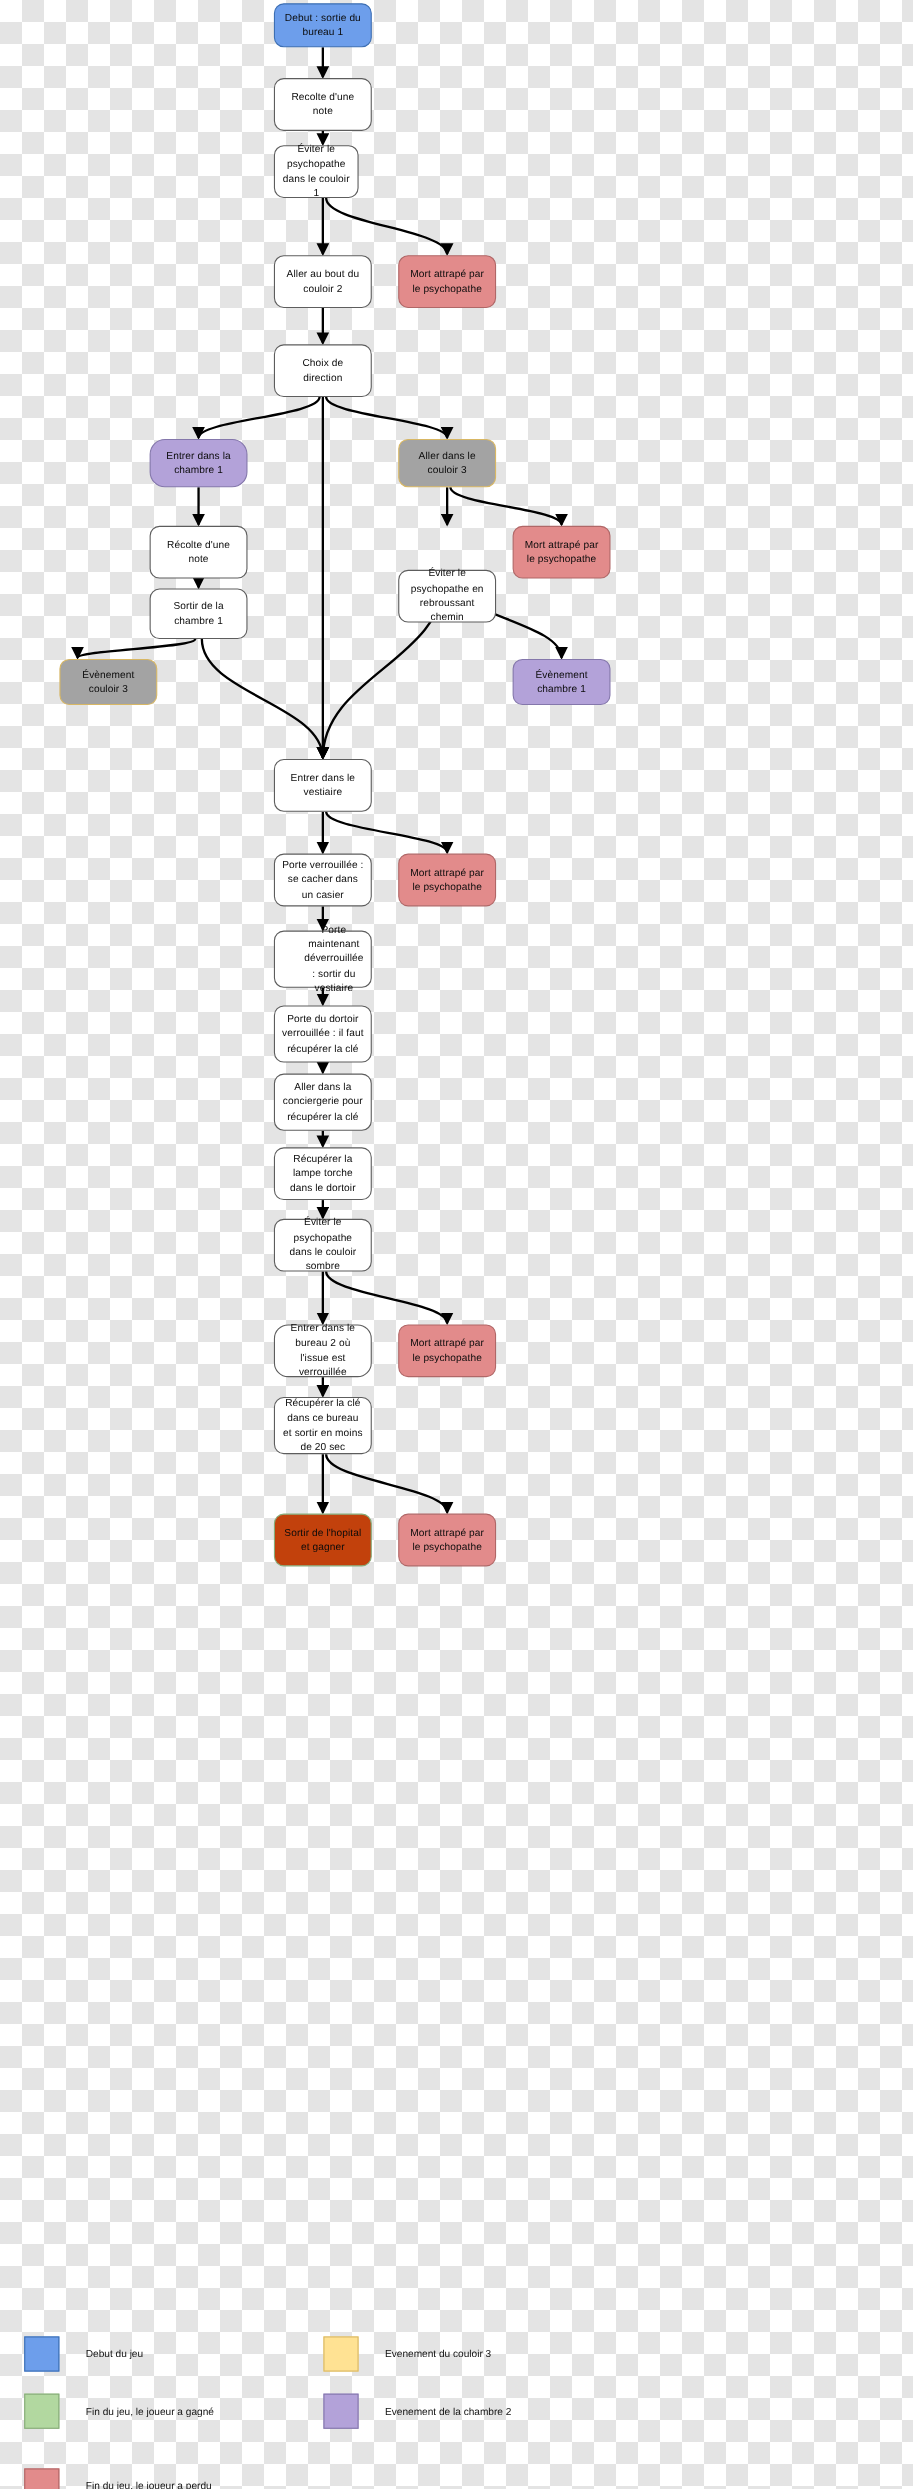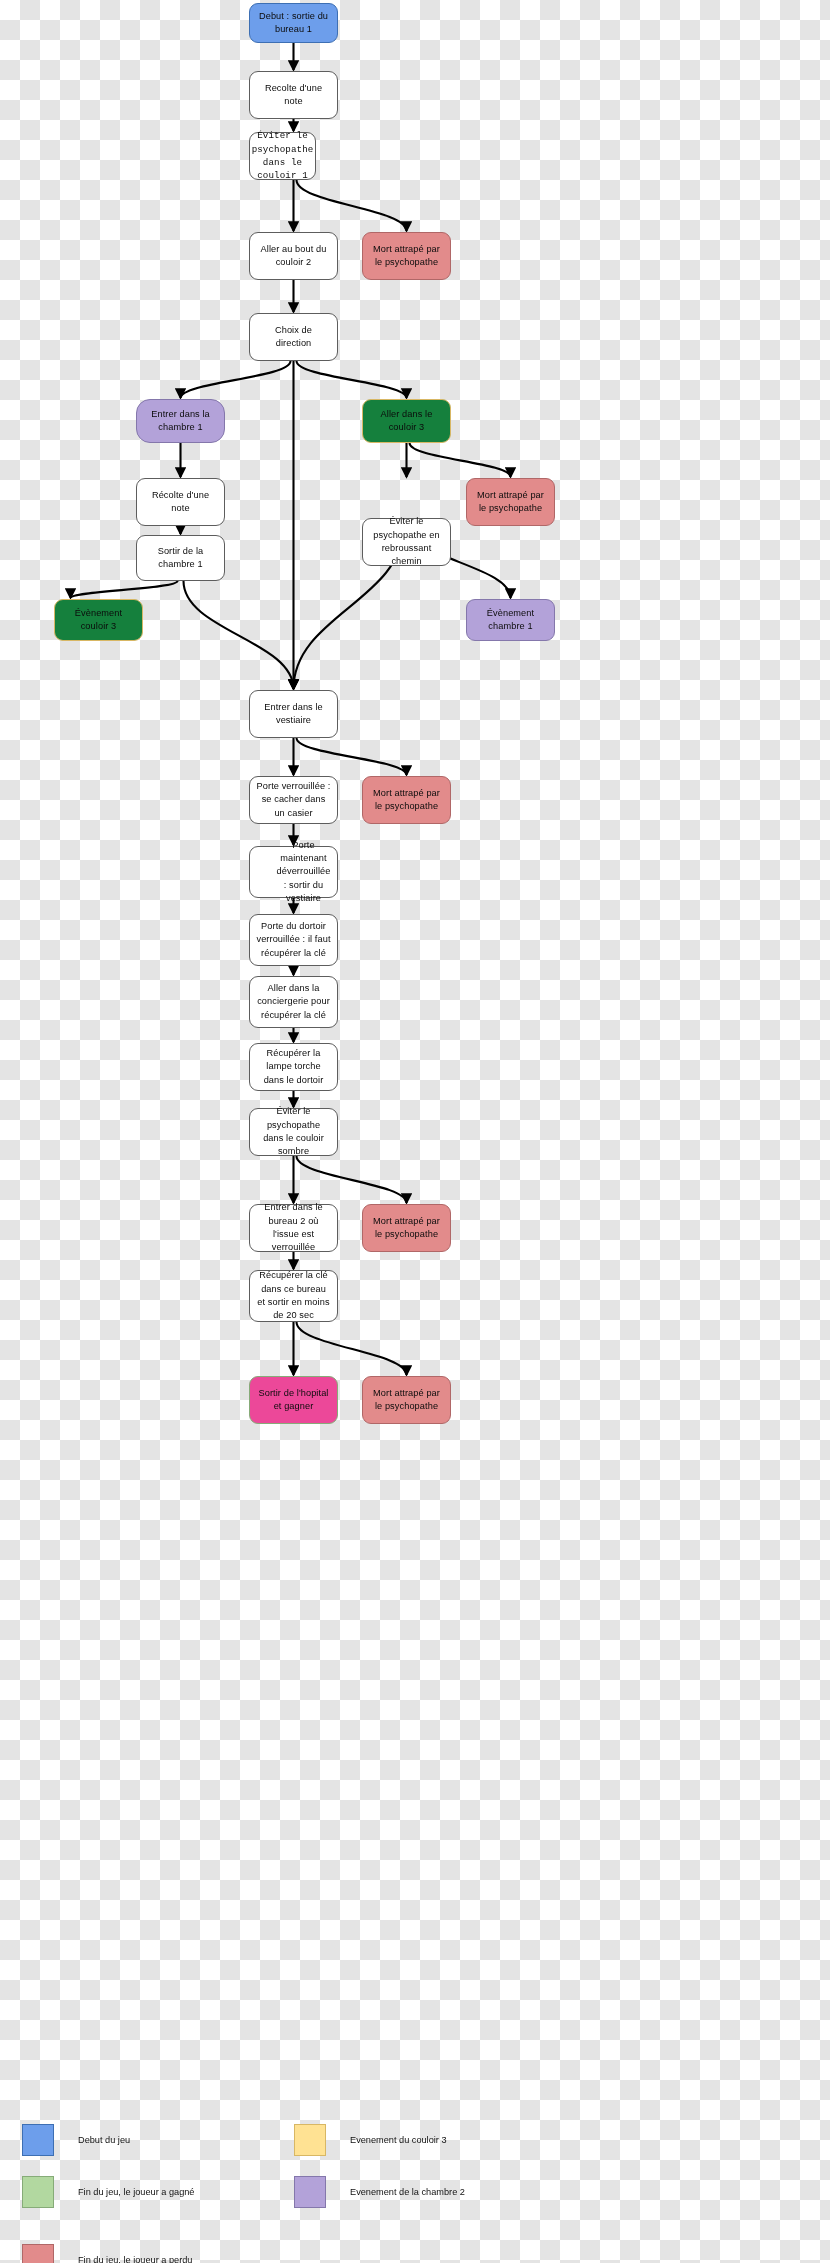--- a/index.html
+++ b/index.html
@@ -45,23 +45,23 @@
     text-align: center;
     font-size: 9.2px;
     line-height: 1.45;
     color: #0b0b0b;
     padding: 2px 6px;
     letter-spacing: 0.1px;
   }
   .node.white  { background: #ffffff; border-color: #5d5d5d; }
   .node.blue   { background: #6d9eeb; border-color: #3d6fb3; }
   .node.red    { background: #e28b8b; border-color: #b06767; }
-  .node.yellow { background: #15803d; border-color: #d8b764; }
+  .node.yellow { background: #a3a3a3; border-color: #d8b764; }
   .node.purple { background: #b3a2d9; border-color: #8477ab; }
-  .node.green  { background: #ec4899; border-color: #86ab78; }
+  .node.green  { background: #c2410c; border-color: #86ab78; }
 
   
   #legend {
     position: absolute;
     left: 0;
     top: 2100px;
     width: 742px;
     height: 163px;
     border-radius: 24px;
   }
@@ -125,21 +125,21 @@
         <path d="M 296.5 1322 C 296.5 1346.3, 406.5 1351.7, 406.5 1375"></path>
       </g>
   </svg>
   <div id="nodes">
       <div class="node blue" style="left: 249px; top: 3px; width: 89px; height: 40px;">
         <span>Debut : sortie du bureau 1</span>
       </div>
       <div class="node white" style="left: 249px; top: 71px; width: 89px; height: 48px;">
         <span>Recolte d'une note</span>
       </div>
-      <div class="node white" style="left: 249px; top: 132px; width: 67px; height: 48px; font-family: Liberation Mono, monospace;">
+      <div class="node white" style="left: 249px; top: 132px; width: 77px; height: 48px;">
         <span>Éviter le psychopathe dans le couloir 1</span>
       </div>
       <div class="node red" style="left: 362px; top: 232px; width: 89px; height: 48px;">
         <span>Mort attrapé par le psychopathe</span>
       </div>
       <div class="node white" style="left: 249px; top: 232px; width: 89px; height: 48px;">
         <span>Aller au bout du couloir 2</span>
       </div>
       <div class="node white" style="left: 249px; top: 313px; width: 89px; height: 48px;">
         <span>Choix de direction</span>
@@ -188,21 +188,21 @@
       </div>
       <div class="node white" style="left: 249px; top: 1043px; width: 89px; height: 48px;">
         <span>Récupérer la lampe torche dans le dortoir</span>
       </div>
       <div class="node white" style="left: 249px; top: 1108px; width: 89px; height: 48px;">
         <span>Éviter le psychopathe dans le couloir sombre</span>
       </div>
       <div class="node red" style="left: 362px; top: 1204px; width: 89px; height: 48px;">
         <span>Mort attrapé par le psychopathe</span>
       </div>
-      <div class="node white" style="left: 249px; top: 1204px; width: 89px; height: 48px;">
+      <div class="node white" style="left: 249px; top: 1204px; width: 89px; height: 48px; border-radius: 13px;">
         <span>Entrer dans le bureau 2 où l'issue est verrouillée</span>
       </div>
       <div class="node white" style="left: 249px; top: 1270px; width: 89px; height: 52px;">
         <span>Récupérer la clé dans ce bureau et sortir en moins de 20 sec</span>
       </div>
       <div class="node green" style="left: 249px; top: 1376px; width: 89px; height: 48px;">
         <span>Sortir de l'hopital et gagner</span>
       </div>
       <div class="node red" style="left: 362px; top: 1376px; width: 89px; height: 48px;">
         <span>Mort attrapé par le psychopathe</span>

